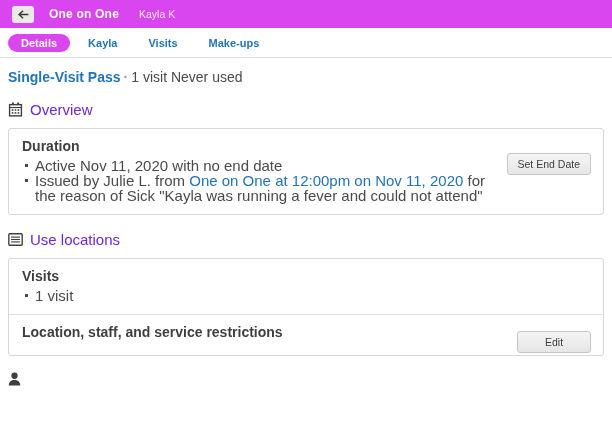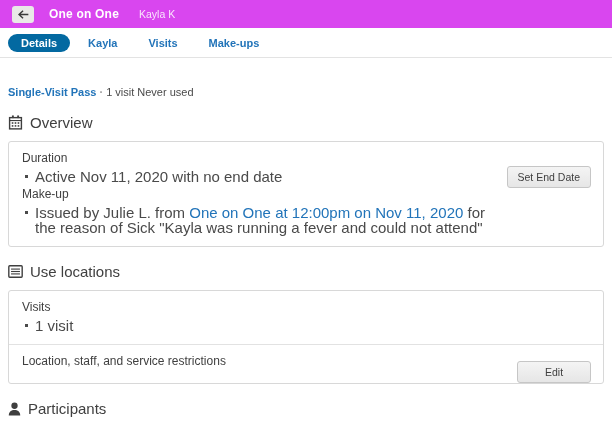--- a/index.html
+++ b/index.html
@@ -8,37 +8,37 @@
 
   .header { height:28px; background:#d946ef; display:flex; align-items:center; padding:0 12px; }
   .back-btn { width:22px; height:17px; background:#E9E9E7; border:none; border-radius:3px;
               display:flex; align-items:center; justify-content:center; cursor:pointer; margin-right:15px; flex:none; }
   .header-title { color:#fff; font-size:12px; font-weight:bold; letter-spacing:.2px; }
   .header-sub { color:rgba(255,255,255,.85); font-size:10.5px; margin-left:20px; }
 
   .tabbar { height:30px; display:flex; align-items:center; padding:0 8px; border-bottom:1px solid #E3E3E3; background:#fff; }
   .tab { font-size:11px; font-weight:bold; color:#2274B9; text-decoration:none; padding:3px 13px;
          border-radius:999px; margin-right:5px; cursor:pointer; }
-  .tab.active { background:#0369a1; color:#fff; }
+  .tab.active { background:#d946ef; color:#fff; }
 
   .content { padding:0 8px; }
 
-  .summary { margin-top:28px; font-size:11px; }
+  .summary { margin-top:11px; font-size:14px; }
   .pass-link { color:#2274B9; font-weight:bold; text-decoration:none; cursor:pointer; }
   .sep { color:#9B9B9B; margin:0 3px; font-weight:bold; }
   .detail { color:#4A4A4A; }
 
-  .section-heading { display:flex; align-items:center; gap:7px; font-size:15px; color:#404040; margin-top:16px; }
+  .section-heading { display:flex; align-items:center; gap:7px; font-size:15px; color:#6d28d9; margin-top:16px; }
   .section-heading svg { flex:none; display:block; }
 
   .card { border:1px solid #D8D8D8; border-radius:3px; background:#fff; margin-top:10px; }
   .card-section { padding:9px 13px 11px; position:relative; }
   .card-divider { border-top:1px solid #E2E2E2; }
 
-  .card-label { font-size:12px; font-weight:normal; color:#3F3F3F; margin-bottom:4px; }
+  .card-label { font-size:14px; font-weight:bold; color:#3F3F3F; margin-bottom:4px; }
   .card-label.mt { margin-top:3px; }
   ul.plain { list-style:none; }
   ul.plain li { font-size:15px; color:#4A4A4A; line-height:15px; padding-left:13px; position:relative; }
   ul.plain li::before { content:""; position:absolute; left:3px; top:6px; width:3px; height:3px; background:#4A4A4A; }
   .makeup-item { max-width:468px; }
 
   .btn { position:absolute; right:12px; min-width:74px; text-align:center; font-size:10.5px; color:#3F3F3F;
          background:linear-gradient(#F4F4F4,#E6E6E6); border:1px solid #C6C6C6; border-radius:3px;
          padding:4px 10px; cursor:pointer; font-family:inherit; }
   .btn-end-date { top:24px; }
@@ -90,21 +90,20 @@
     <span>Overview</span>
   </div>
 
   <div class="card">
     <div class="card-section">
       <button class="btn btn-end-date">Set End Date</button>
       <div class="card-label">Duration</div>
       <ul class="plain">
         <li>Active Nov 11, 2020 with no end date</li>
       </ul>
-      <div class="card-label mt">Make-up</div>
       <ul class="plain">
         <li class="makeup-item"><span>Issued by Julie L. from </span><a class="inline-link">One on One at 12:00pm on Nov 11, 2020</a><span> for the reason of Sick "Kayla was running a fever and could not attend"</span></li>
       </ul>
     </div>
   </div>
 
   <div class="section-heading">
     <svg width="15" height="13" viewBox="0 0 16 14">
       <rect x="0.8" y="0.8" width="14.4" height="12.4" fill="none" stroke="#3F3F3F" stroke-width="1.5" rx="1"></rect>
       <g stroke="#3F3F3F" stroke-width="1.2">
@@ -128,16 +127,15 @@
       <button class="btn btn-edit">Edit</button>
       <div class="card-label">Location, staff, and service restrictions</div>
     </div>
   </div>
 
   <div class="section-heading">
     <svg width="13" height="14" viewBox="0 0 14 15">
       <circle cx="7" cy="4" r="3.4" fill="#3F3F3F"></circle>
       <path d="M0.8 14.5 C0.8 10.7 3.6 8.7 7 8.7 C10.4 8.7 13.2 10.7 13.2 14.5 Z" fill="#3F3F3F"></path>
     </svg>
-    <span>Participants</span>
   </div>
 
 </div>
 
 </body></html>

